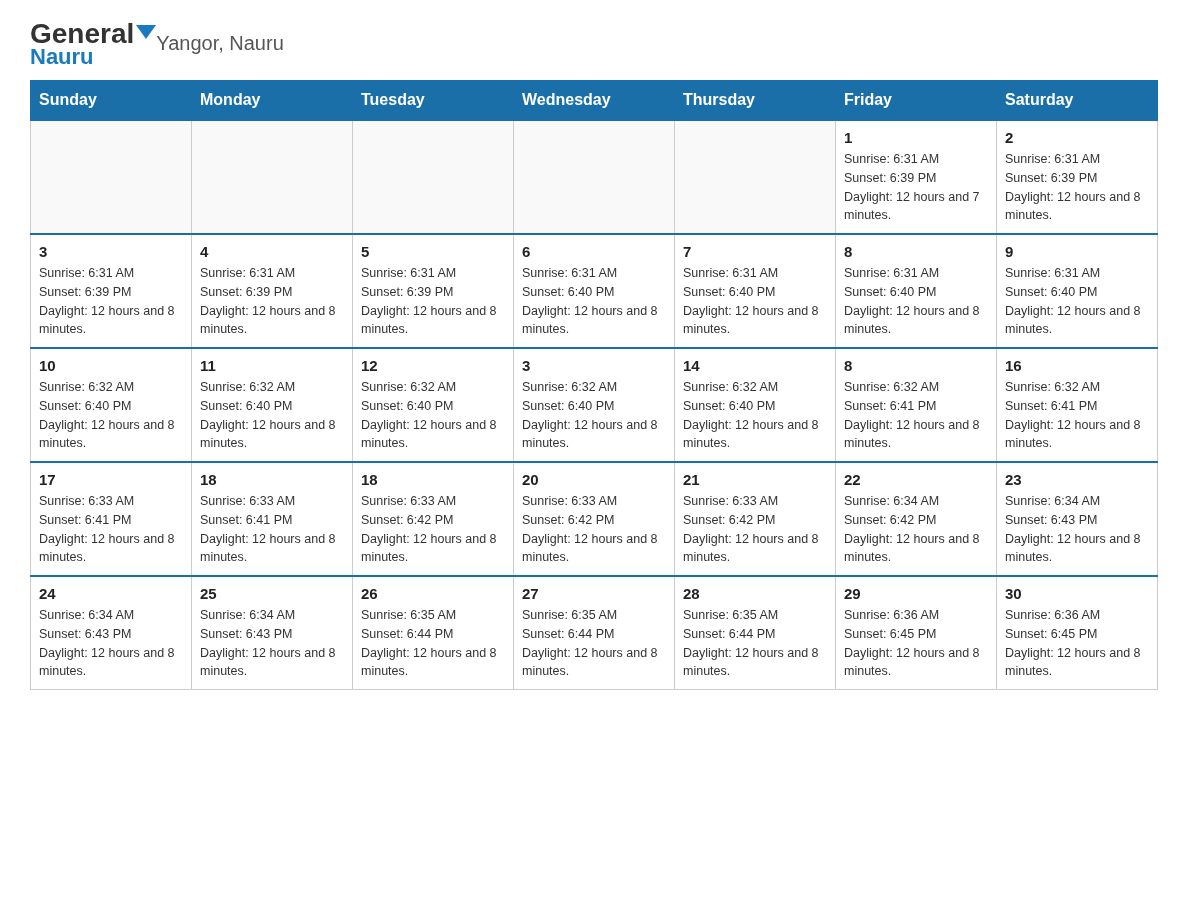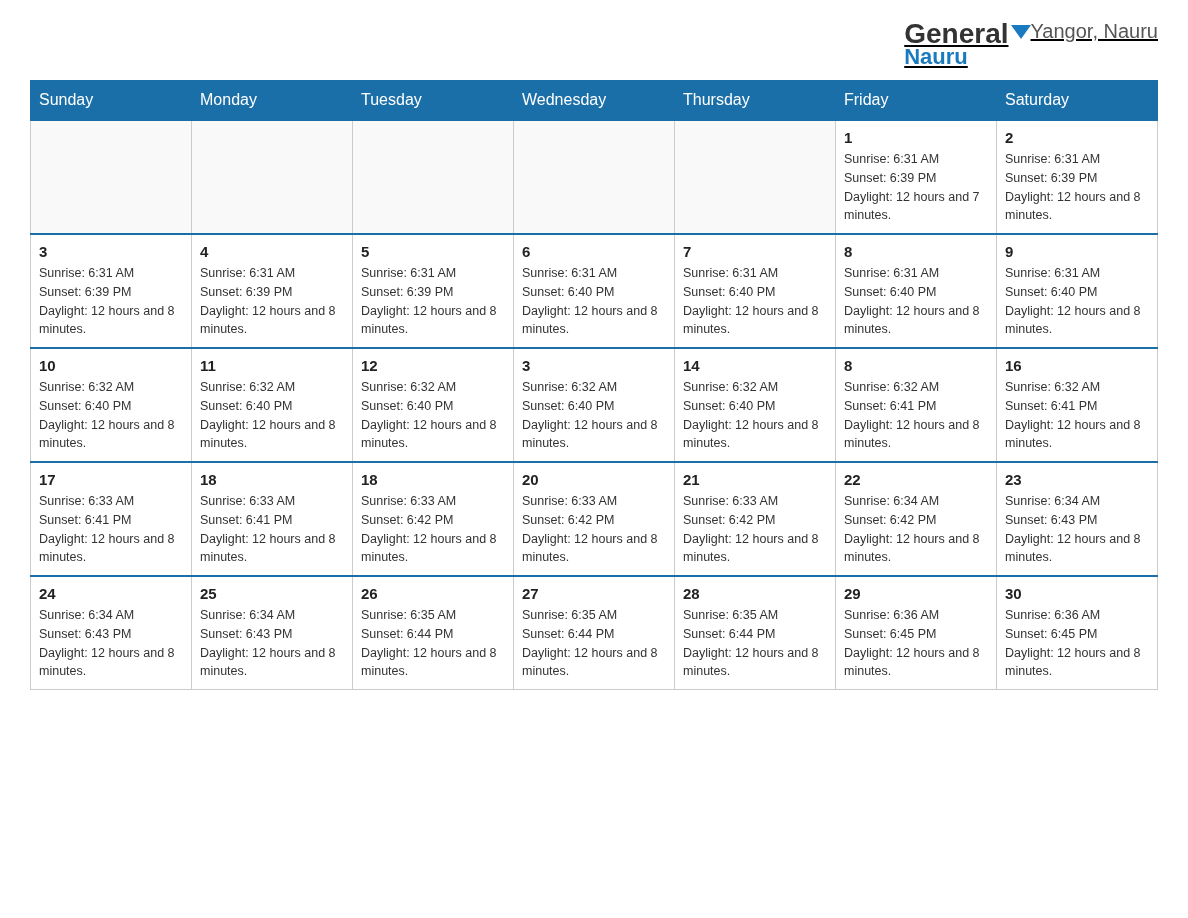--- a/index.html
+++ b/index.html
@@ -5,24 +5,23 @@
     * { box-sizing: border-box; margin: 0; padding: 0; }
     body {
       font-family: Arial, sans-serif;
       background: #fff;
       padding: 20px 30px;
       width: 1188px;
       min-height: 918px;
     }
     .header-section {
       display: flex;
-      justify-content: flex-end;
+      justify-content: flex-start;
       align-items: flex-start;
       margin-bottom: 10px;
-      text-decoration: underline;
     }
     .logo {
       display: flex;
       flex-direction: column;
       align-items: flex-start;
     }
     .logo-text {
       font-size: 28px;
       font-weight: bold;
       color: #333;
@@ -54,32 +53,32 @@
     }
     .calendar-title {
       font-size: 52px;
       font-weight: normal;
       color: #222;
       line-height: 1.1;
     }
     .calendar-subtitle {
       font-size: 20px;
       color: #555;
-      margin-top: 0;
+      margin-top: 12px;
     }
     .calendar {
       width: 100%;
       border-collapse: collapse;
       margin-top: 10px;
     }
     .calendar thead th {
       background-color: #1a6fa8;
       color: #fff;
       font-size: 16px;
-      font-weight: normal;
+      font-weight: bold;
       padding: 10px 8px;
       text-align: left;
       border: 1px solid #1a6fa8;
     }
     .calendar tbody td {
       width: 14.28%;
       vertical-align: top;
       padding: 8px;
       border: 1px solid #ccc;
       border-top: 2px solid #1a6fa8;

